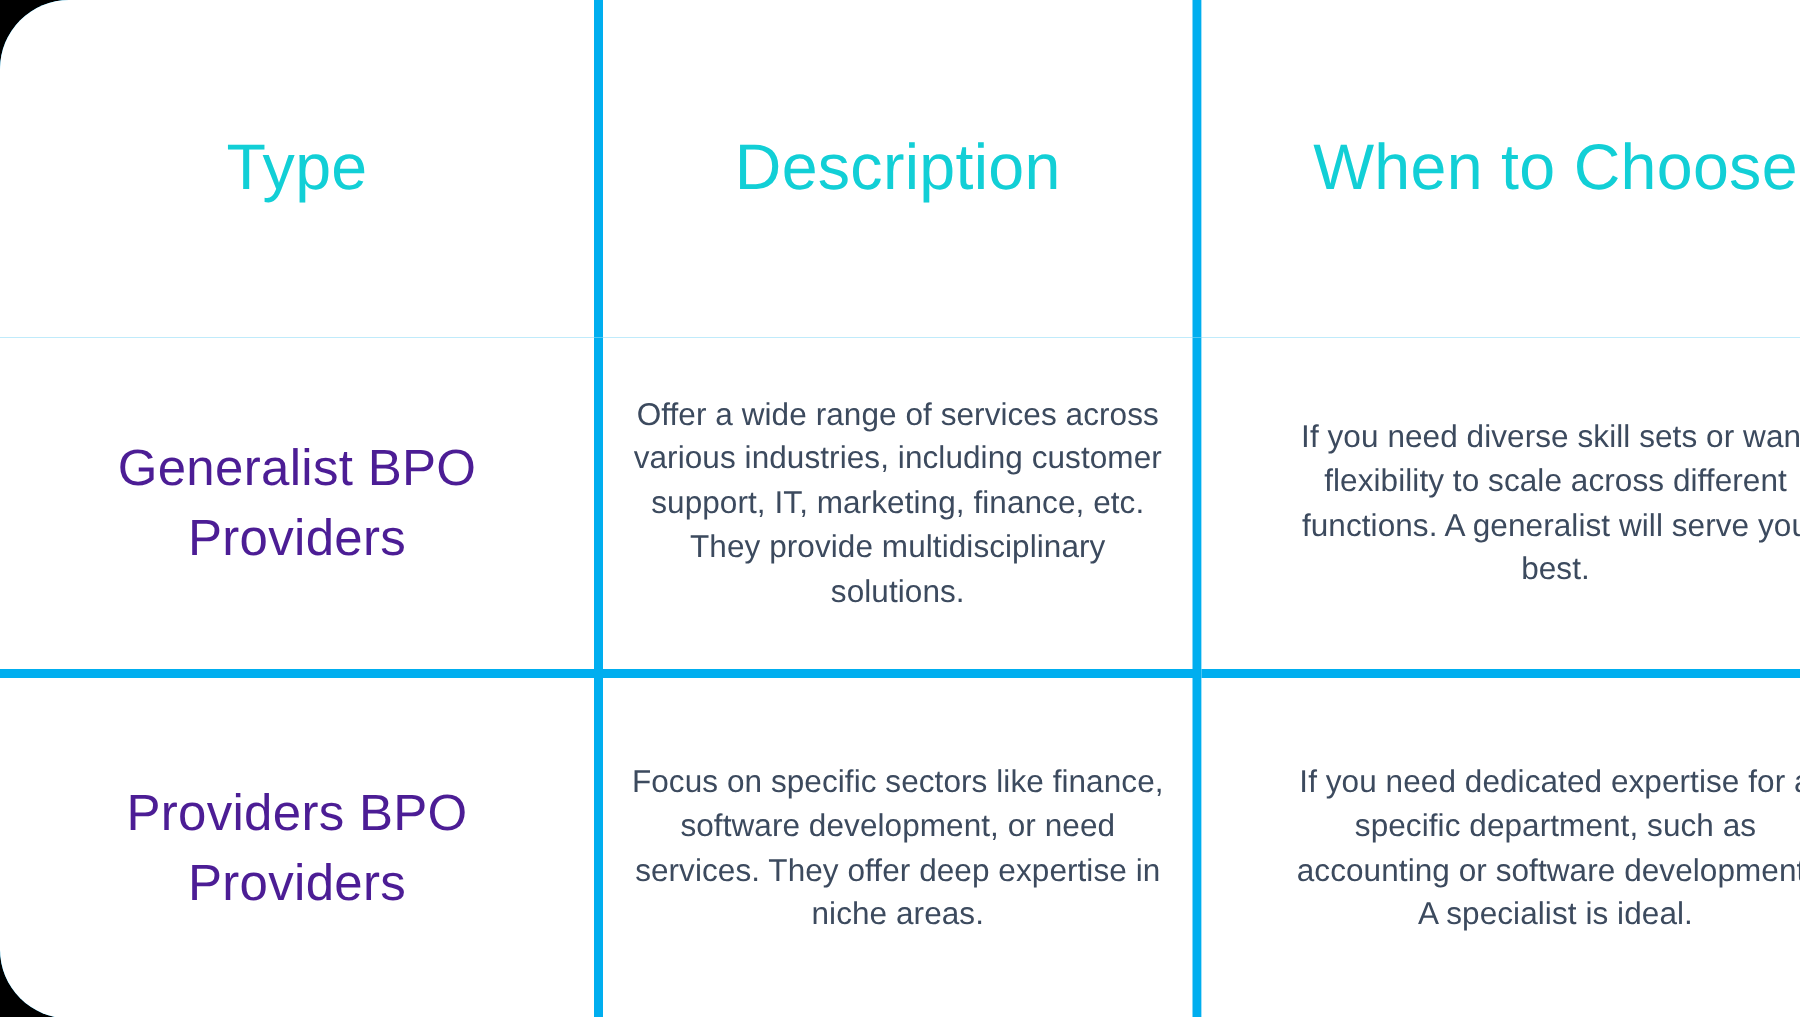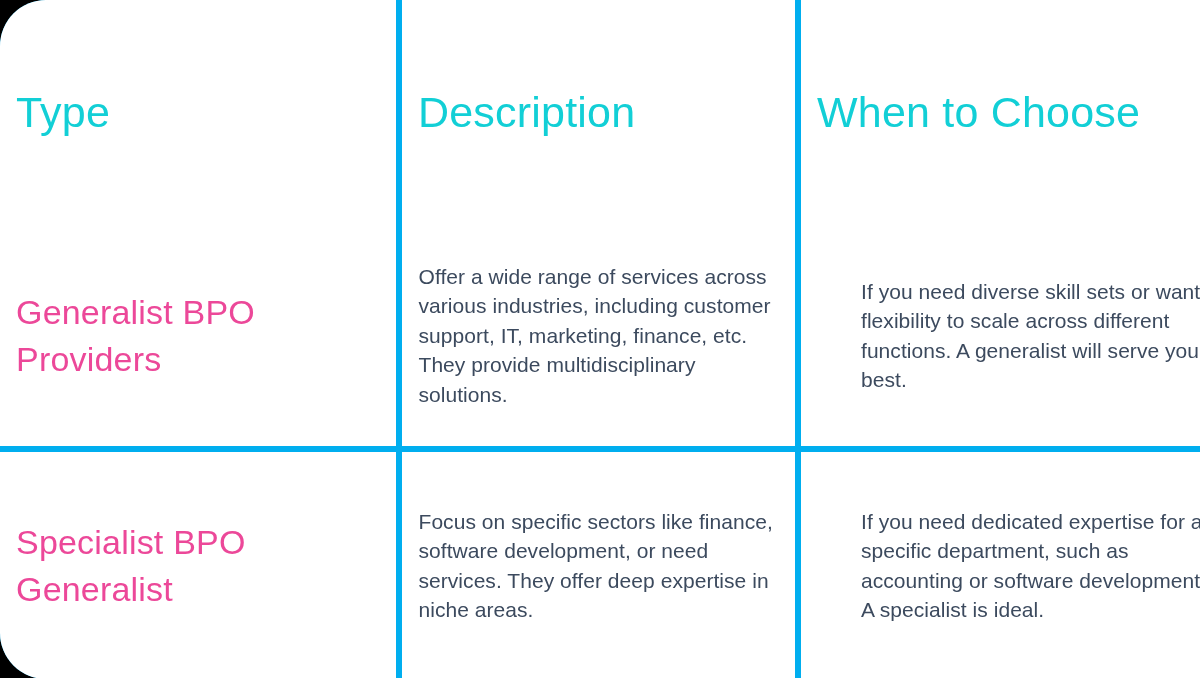--- a/index.html
+++ b/index.html
@@ -34,21 +34,21 @@
     border-spacing: 0;
     background: #00AEEF;
     border-radius: 46px;
     overflow: hidden;
     table-layout: fixed;
   }
 
   .comparison-table td {
     background: #FFFFFF;
     vertical-align: middle;
-    text-align: left;
+    text-align: center;
     padding: 26px 16px;
     box-sizing: border-box;
     border-right: 6px solid #00AEEF;
     border-bottom: 6px solid #00AEEF;
   }
   .comparison-table tr > td:last-child {
     border-right: none;
   }
   .comparison-table tr:last-child > td {
     border-bottom: none;
@@ -68,21 +68,21 @@
     color: #12CFD6;
     font-size: 43px;
     font-weight: 300;
     line-height: 1.18;
     letter-spacing: 0.2px;
     display: block;
   }
 
   
   .type-label {
-    color: #ec4899;
+    color: #4c1d95;
     font-size: 34px;
     font-weight: 300;
     line-height: 1.38;
     letter-spacing: 0.2px;
     display: block;
   }
 
   
   .body-text {
     color: #3C4A5E;
@@ -121,21 +121,21 @@
         </td>
         <td class="col-desc cell-desc">
           <span class="body-text">Offer a wide range of services across various industries, including customer support, IT, marketing, finance, etc. They provide multidisciplinary solutions.</span>
         </td>
         <td class="col-when cell-when">
           <span class="body-text">If you need diverse skill sets or want flexibility to scale across different functions. A generalist will serve you best.</span>
         </td>
       </tr>
       <tr class="row-body">
         <td class="col-type cell-type">
-          <span class="type-label">Specialist BPO Generalist</span>
+          <span class="type-label">Providers BPO Providers</span>
         </td>
         <td class="col-desc cell-desc">
           <span class="body-text">Focus on specific sectors like finance, software development, or need services. They offer deep expertise in niche areas.</span>
         </td>
         <td class="col-when cell-when">
           <span class="body-text">If you need dedicated expertise for a specific department, such as accounting or software development. A specialist is ideal.</span>
         </td>
       </tr>
     </tbody>
   </table>

